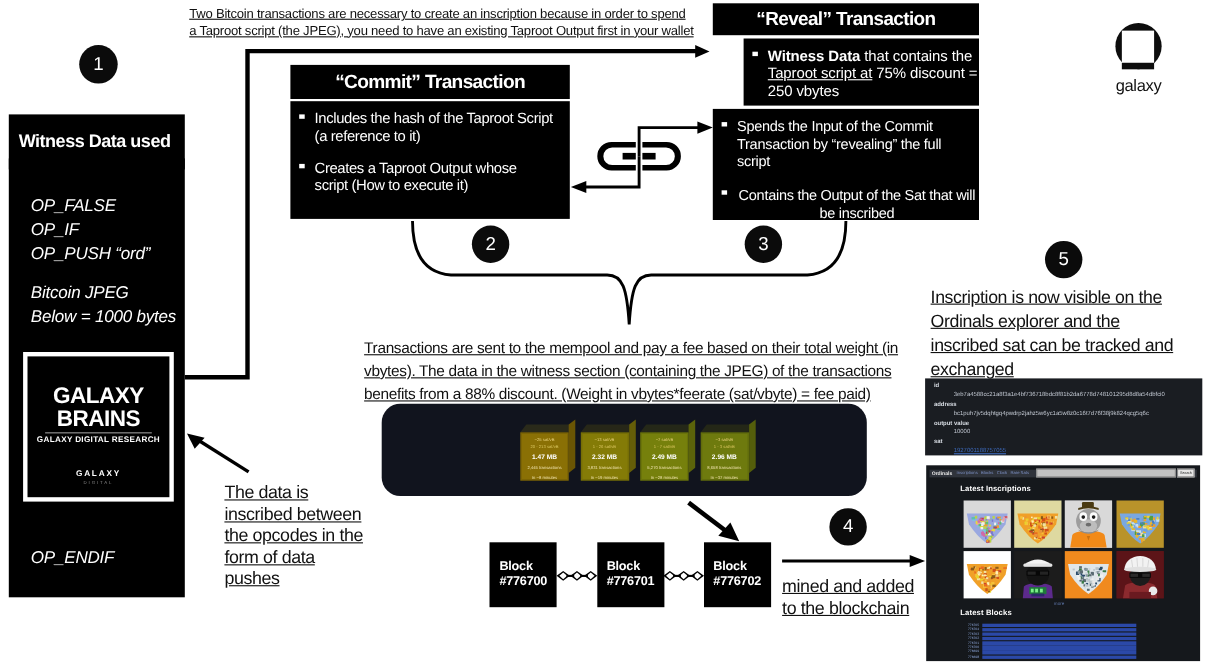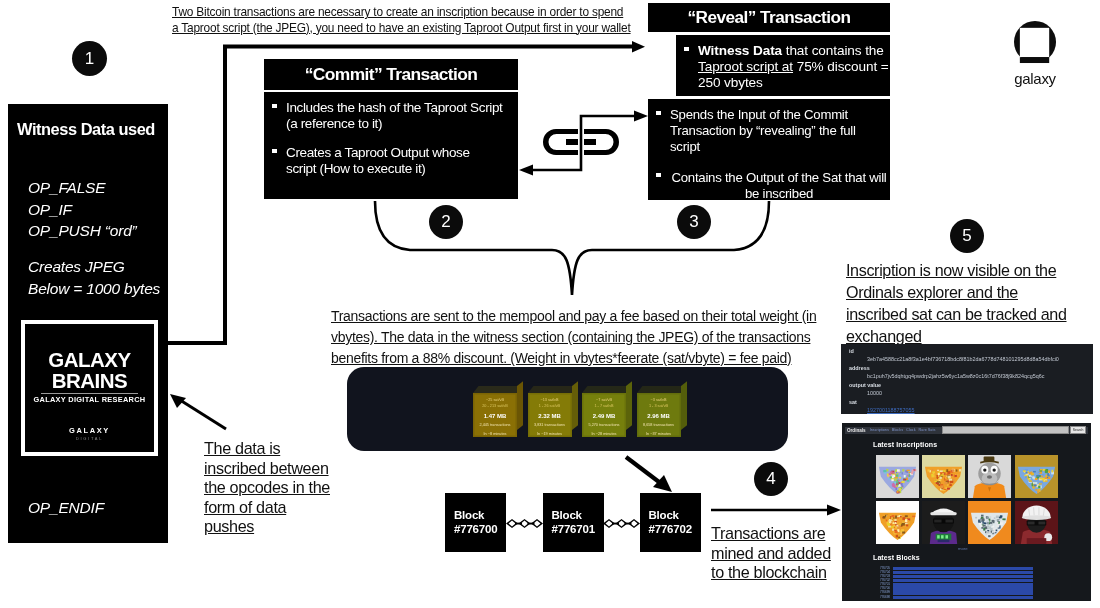--- a/index.html
+++ b/index.html
@@ -58,21 +58,21 @@
 </div>
 
 <div class="abs blk" style="left:8px;top:144px;width:160px;height:399px;"></div>
 
 <div class="abs" style="left:28px;top:177px;width:145px;color:#fff;font-style:italic;font-size:15.5px;line-height:21.5px;letter-spacing:-0.2px;">
   <div>OP_FALSE</div>
   <div>OP_IF</div>
   <div>OP_PUSH “ord”</div>
 </div>
 <div class="abs" style="left:28px;top:256px;width:150px;color:#fff;font-style:italic;font-size:15.5px;line-height:21.5px;letter-spacing:-0.2px;white-space:nowrap;">
-  <div>Creates JPEG</div>
+  <div>Bitcoin JPEG</div>
   <div>Below = 1000 bytes</div>
 </div>
 
 <div class="abs" style="left:21px;top:320px;width:137px;height:136px;background:#000;border:4px solid #fff;box-sizing:border-box;">
   <div style="position:absolute;left:0;right:0;top:25px;text-align:center;color:#fff;font-weight:bold;font-size:20.5px;line-height:21px;letter-spacing:-0.5px;">
     <div>GALAXY</div>
     <div>BRAINS</div>
   </div>
   <div style="position:absolute;left:16px;right:16px;top:69px;height:0.8px;background:#9a9a9a;"></div>
   <div style="position:absolute;left:0;right:0;top:71px;text-align:center;color:#fff;font-size:7.4px;font-weight:bold;letter-spacing:0.3px;">GALAXY DIGITAL RESEARCH</div>
@@ -270,21 +270,20 @@
       <path d="M6 1.5 L9.5 4.5 L6 7.5 L2.5 4.5 Z"></path>
       <path d="M18.5 1.5 L22 4.5 L18.5 7.5 L15 4.5 Z"></path>
       <path d="M31 1.5 L34.5 4.5 L31 7.5 L27.5 4.5 Z"></path>
     </g>
     <rect x="9" y="3.6" width="7" height="1.9" fill="#000"></rect>
     <rect x="21.5" y="3.6" width="7" height="1.9" fill="#000"></rect>
   </svg>
 </div>
 
 <div class="abs note" style="left:711px;top:524px;width:150px;font-size:16.2px;line-height:19.6px;letter-spacing:-0.35px;">
-  <div>Transactions are</div>
   <div>mined and added</div>
   <div>to the blockchain</div>
 </div>
 
 <div class="abs num-badge" style="left:754px;top:462px;width:34px;height:34px;">
   <span>4</span>
 </div>
 
 <div class="abs num-badge" style="left:950px;top:219px;width:34px;height:34px;">
   <span>5</span>

